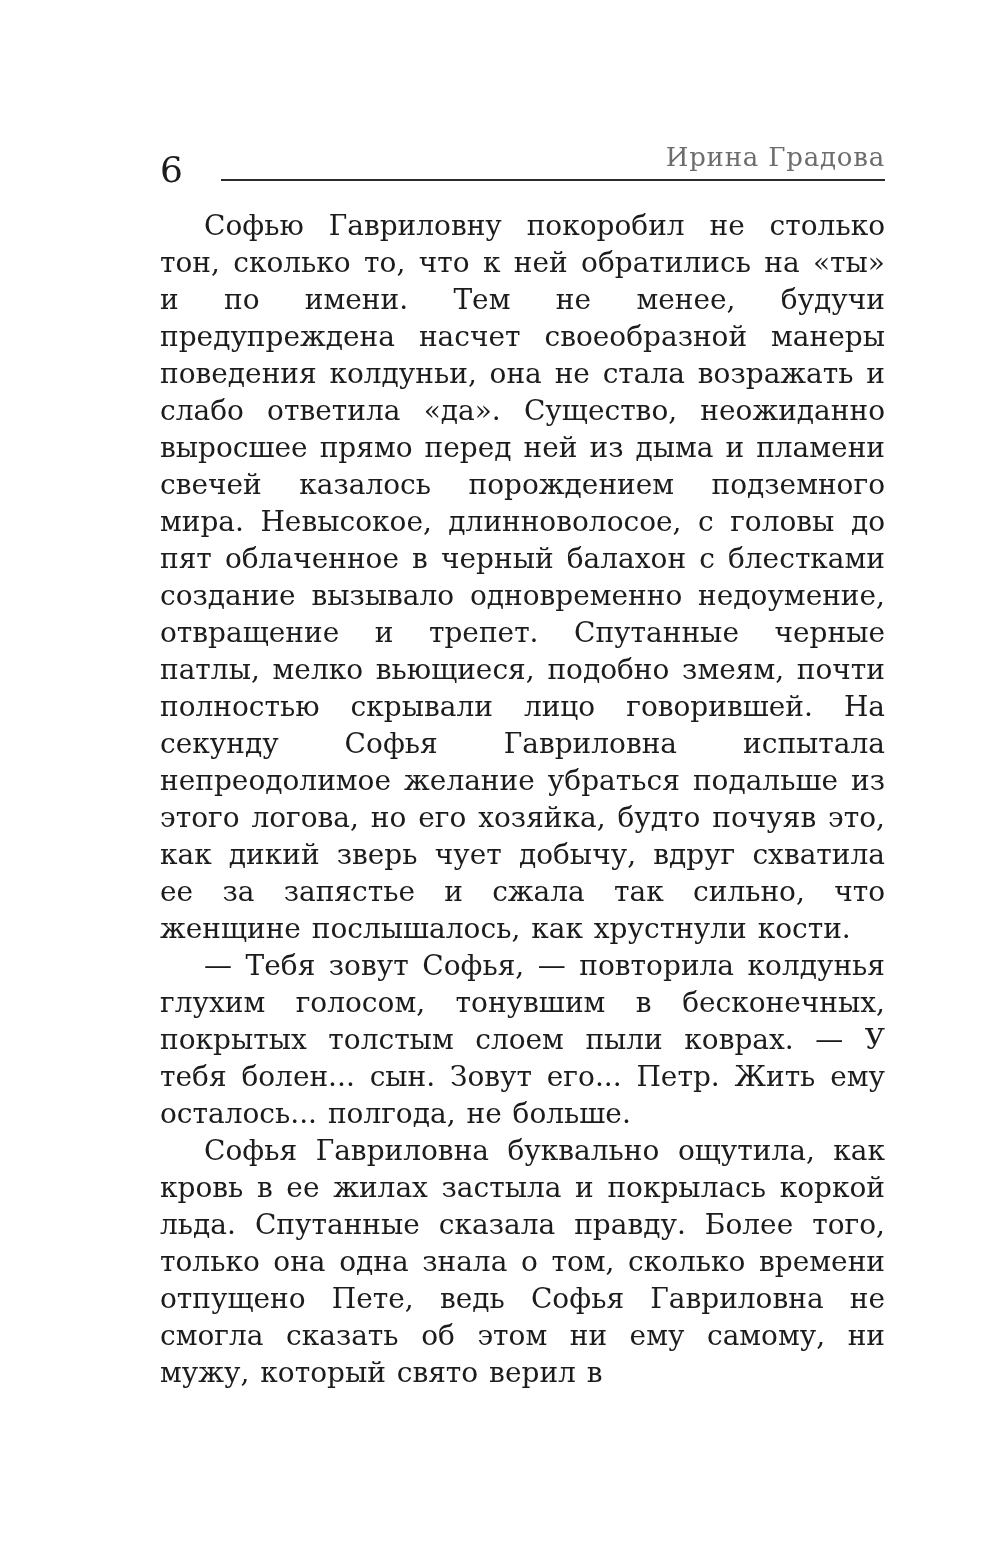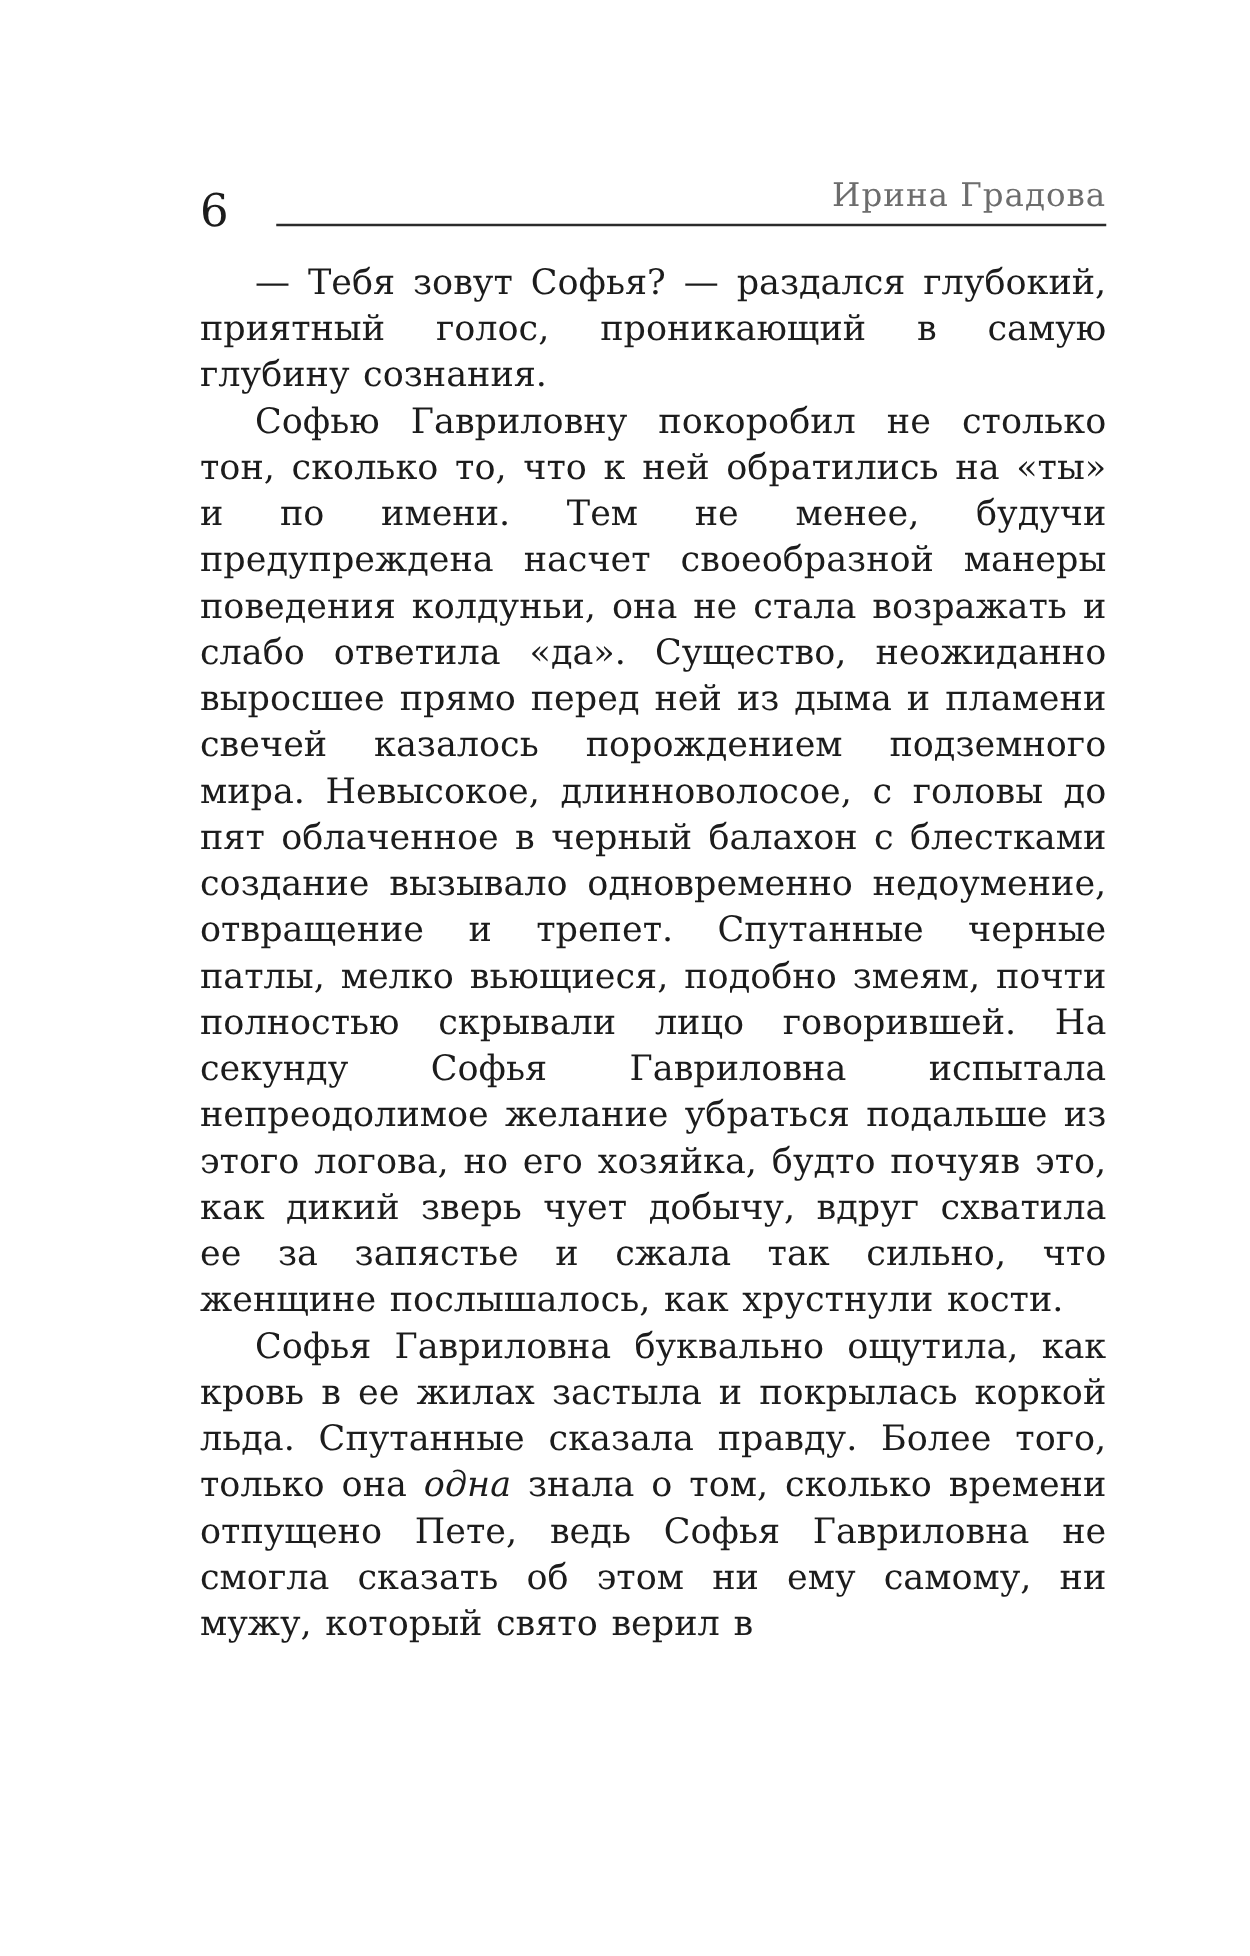--- a/index.html
+++ b/index.html
@@ -54,34 +54,33 @@
   .para {
     margin: 0;
     text-indent: 44px;
     text-align: justify;
     font-size: 28px;
     line-height: 37px;
     word-spacing: 2px;
     color: var(--text, #1c1c1c);
   }
   .italic {
-    font-style: italic;
     margin-top: 43px;
   }
 </style>
 </head>
 <body>
 
 <div class="page">
   <header class="page-header">
     <div class="page-number">6</div>
     <div class="header-right">
       <div class="author">Ирина Градова</div>
       <div class="header-rule"></div>
     </div>
   </header>
 
   <main class="body-text">
-      <p class="para"><span>— Тебя зовут Софья? — раздался глубокий, приятный голос, проникающий в самую глубину сознания.</span></p>
       <p class="para"><span>Софью Гавриловну покоробил не столько тон, сколько то, что к ней обратились на «ты» и по имени. Тем не менее, будучи предупреждена насчет своеобразной манеры поведения колдуньи, она не стала возражать и слабо ответила «да». Существо, неожиданно выросшее прямо перед ней из дыма и пламени свечей казалось порождением подземного мира. Невысокое, длинноволосое, с головы до пят облаченное в черный балахон с блестками создание вызывало одновременно недоумение, отвращение и трепет. Спутанные черные патлы, мелко вьющиеся, подобно змеям, почти полностью скрывали лицо говорившей. На секунду Софья Гавриловна испытала непреодолимое желание убраться подальше из этого логова, но его хозяйка, будто почуяв это, как дикий зверь чует добычу, вдруг схватила ее за запястье и сжала так сильно, что женщине послышалось, как хрустнули кости.</span></p>
+      <p class="para"><span>— Тебя зовут Софья, — повторила колдунья глухим голосом, тонувшим в бесконечных, покрытых толстым слоем пыли коврах. — У тебя болен... сын. Зовут его... Петр. Жить ему осталось... полгода, не больше.</span></p>
       <p class="para"><span>Софья Гавриловна буквально ощутила, как кровь в ее жилах застыла и покрылась коркой льда. Спутанные сказала правду. Более того, только она </span><span class="italic">одна</span><span> знала о том, сколько времени отпущено Пете, ведь Софья Гавриловна не смогла сказать об этом ни ему самому, ни мужу, который свято верил в</span></p>
     </main>
 </div>
 
 </body></html>

